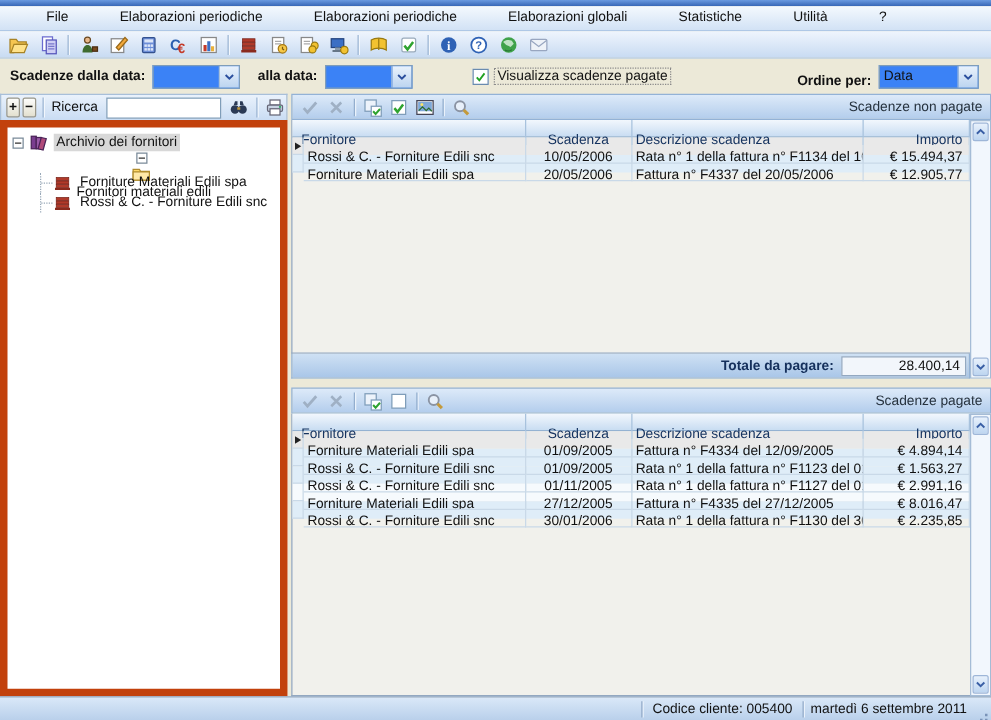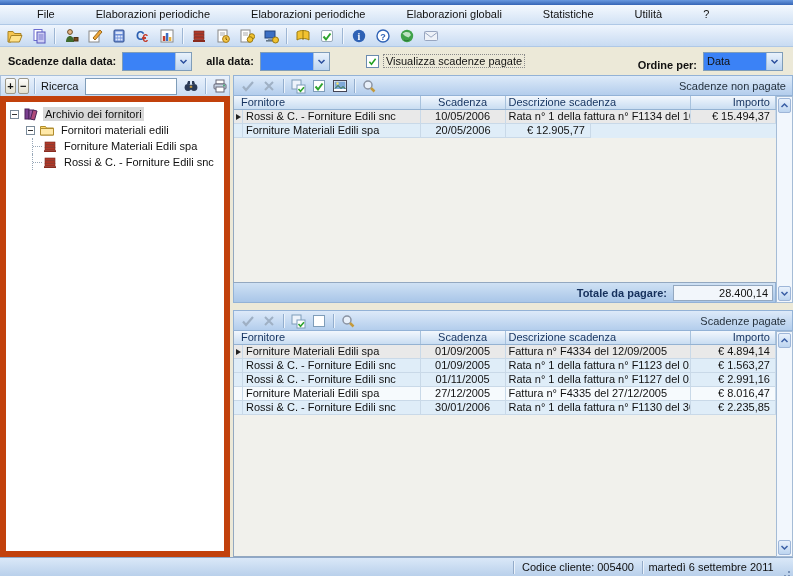--- a/index.html
+++ b/index.html
@@ -70,21 +70,21 @@
   .grid { position:absolute; left:0; top:21px; width:543px; border-left:1px solid #93A8C0; border-bottom:1px solid #93A8C0; background:#F1F1EC; }
   #unpaid-panel .grid { height:187px; }
   #paid-panel .grid { height:226px; border-bottom:1px solid #93A8C0; }
   .gheader { display:flex; height:14px;
     background:linear-gradient(#F2F7FD,#C9DDF2); border-bottom:1px solid #94B2D2; color:#14325F; }
   .gheader .cell { border-right:1px solid #A8C2DD; }
   .grow { display:flex; height:14px; background:#F6FAFD; }
   .grow .cell { border-right:1px solid #C9D9E8; border-bottom:1px solid #C9D9E8; }
   .grow.alt { background:#DFEDF8; }
   .grow.selected { background:#E9E9E9; }
-  .cell { overflow:hidden; white-space:nowrap; line-height:13px; padding:0 3px; }
+  .cell { overflow:hidden; white-space:nowrap; line-height:13px; padding:10px 3px; }
   .cell.ind { width:9px; padding:0; position:relative; }
   .grow.selected .cell.ind::after { content:""; position:absolute; left:2px; top:4px;
     border-left:5px solid #222; border-top:3px solid transparent; border-bottom:3px solid transparent; }
   .cell.c-forn  { width:178px; }
   .cell.h-forn  { width:187px; padding-left:7px; }
   .cell.c-scad  { width:85px; text-align:center; }
   .cell.c-desc  { width:186px; }
   .cell.c-imp   { width:85px; text-align:right; padding-right:5px; }
 
   .totalbar { position:absolute; left:0; top:208px; width:543px; height:20px;
@@ -278,21 +278,21 @@
   </span>
   <span class="flabel" style="margin-left:14px">alla data:</span>
   <span class="combo" style="width:70px">
     <span class="cval"></span>
     <span class="cbtn">
         <svg width="9" height="9" viewBox="0 0 12 12">
           <path d="M2 4l4 4 4-4" stroke="#2B4F9E" stroke-width="2" fill="none"></path>
         </svg>
       </span>
   </span>
-  <span style="display:flex;align-items:center;margin-left:36px">
+  <span style="display:flex;align-items:center;margin-left:48px">
     <span class="checkbox">
       <svg width="11" height="11" viewBox="0 0 16 16">
           <path d="M3.5 8.5l3 3.5 6-8" stroke="#21A121" stroke-width="2.2" fill="none"></path>
         </svg>
     </span>
     <span class="cbx-label">Visualizza scadenze pagate</span>
   </span>
   <span style="margin-left:auto;display:flex;align-items:flex-end">
     <span class="flabel">Ordine per:</span>
     <span class="combo" style="width:80px">
@@ -334,21 +334,21 @@
   <div id="tree">
       <div class="tree-row" style="padding-left: 4px;">
         <span class="expander"></span>
         <span class="tree-icon"><svg width="16" height="16" viewBox="0 0 16 16">
             <rect x="2" y="3" width="4" height="10" fill="#7A3E8F" stroke="#4A2358"></rect>
             <rect x="6" y="4" width="4" height="9" fill="#9A5AA8" stroke="#4A2358"></rect>
             <path d="M10 4l4 1-2.5 9-4-1z" fill="#B04A7A" stroke="#4A2358"></path>
           </svg></span>
         <span class="tree-label selected">Archivio dei fornitori</span>
       </div>
-      <div class="tree-row" style="padding-left: 20px;">
+      <div class="tree-row" style=" flex-direction: column;">
         <span class="expander"></span>
         <span class="tree-icon"><svg width="16" height="16" viewBox="0 0 16 16">
             <path d="M1.5 4.5h5l1 1.5h7v7h-13z" fill="#FFD968" stroke="#B08C2E"></path>
             <path d="M1.5 6.5h13v6.5h-13z" fill="#FFE9A8" stroke="#B08C2E"></path>
           </svg></span>
         <span class="tree-label">Fornitori materiali edili</span>
       </div>
       <div class="tree-row" style="padding-left: 26px;">
         <span class="connector"></span>
         <span class="tree-icon"><svg width="16" height="16" viewBox="0 0 16 16">
@@ -433,20 +433,21 @@
           <span class="cell ind"></span>
           <span class="cell c-forn">Rossi &amp; C. - Forniture Edili snc</span>
           <span class="cell c-scad">10/05/2006</span>
           <span class="cell c-desc">Rata n° 1 della fattura n° F1134 del 10/04/2006</span>
           <span class="cell c-imp">€ 15.494,37</span>
         </div>
         <div class="grow alt">
           <span class="cell ind"></span>
           <span class="cell c-forn">Forniture Materiali Edili spa</span>
           <span class="cell c-scad">20/05/2006</span>
+          <span class="cell c-desc">Fattura n° F4337 del 20/05/2006</span>
           <span class="cell c-imp">€ 12.905,77</span>
         </div>
       </div>
     <div class="totalbar">
       <span class="total-label">Totale da pagare:</span>
       <span class="total-box">28.400,14</span>
     </div>
     <div class="vscroll">
       <span class="sarrow">
           <svg width="9" height="9" viewBox="0 0 12 12">

